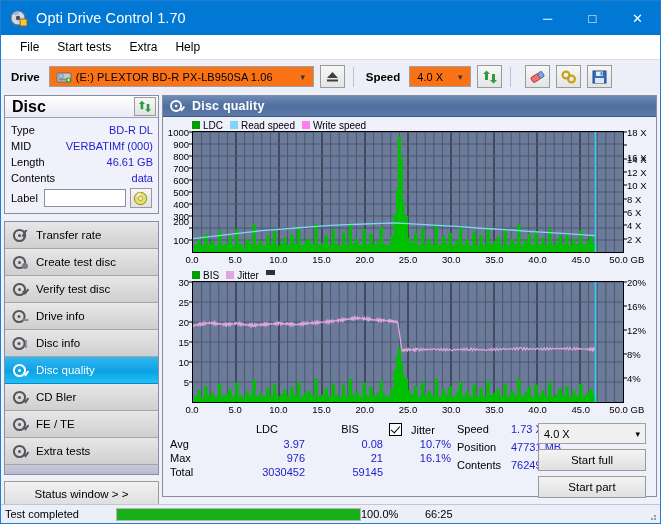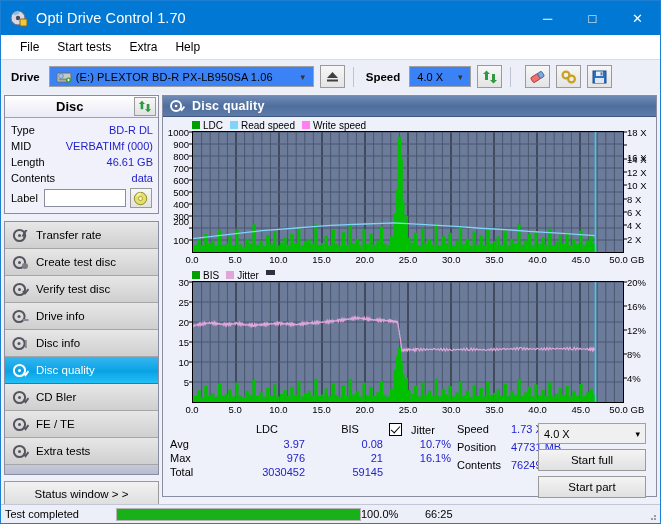--- a/index.html
+++ b/index.html
@@ -65,21 +65,21 @@
   .toolbar {
     height: 34px;
     background: #eceef8;
     display: flex; align-items: center;
     padding: 0 6px;
     border-top: 1px solid #d8dbe8;
   }
   .tb-label { font-weight: bold; font-size: 11.5px; color: #000; margin: 0 9px 0 4px; }
   .combo {
     height: 21px;
-    background: #3b82f6;
+    background: #f97316;
     border: 1px solid #a0a0a0;
     display: flex; align-items: center;
     font-size: 11px;
     color: #000;
     position: relative;
     padding: 0 2px;
   }
   .combo .arrow {
     margin-left: auto;
     width: 16px; text-align: center;
@@ -117,21 +117,21 @@
     border: 1px solid #8a8da0;
     background: #f0f1fb;
   }
   .disc-head {
     height: 22px;
     background: linear-gradient(#ffffff,#e9eaf5);
     display: flex; align-items: center;
     border-bottom: 1px solid #9ea1b4;
     padding-left: 7px;
   }
-  .disc-head .t { font-weight: bold; font-size: 13px; margin-left: 44px; }
+  .disc-head .t { font-weight: bold; font-size: 16px; }
   .disc-head .btn {
     margin-left: auto; margin-right: 2px;
     width: 22px; height: 19px;
     border: 1px solid #9a9a9a;
     background: linear-gradient(#f7f7f7,#e2e2e2);
     display: flex; align-items: center; justify-content: center;
   }
   .disc-rows { padding: 4px 5px 5px 6px; }
   .drow { display: flex; align-items: center; height: 16px; font-size: 11px; }
   .drow .k { color: #000; }

